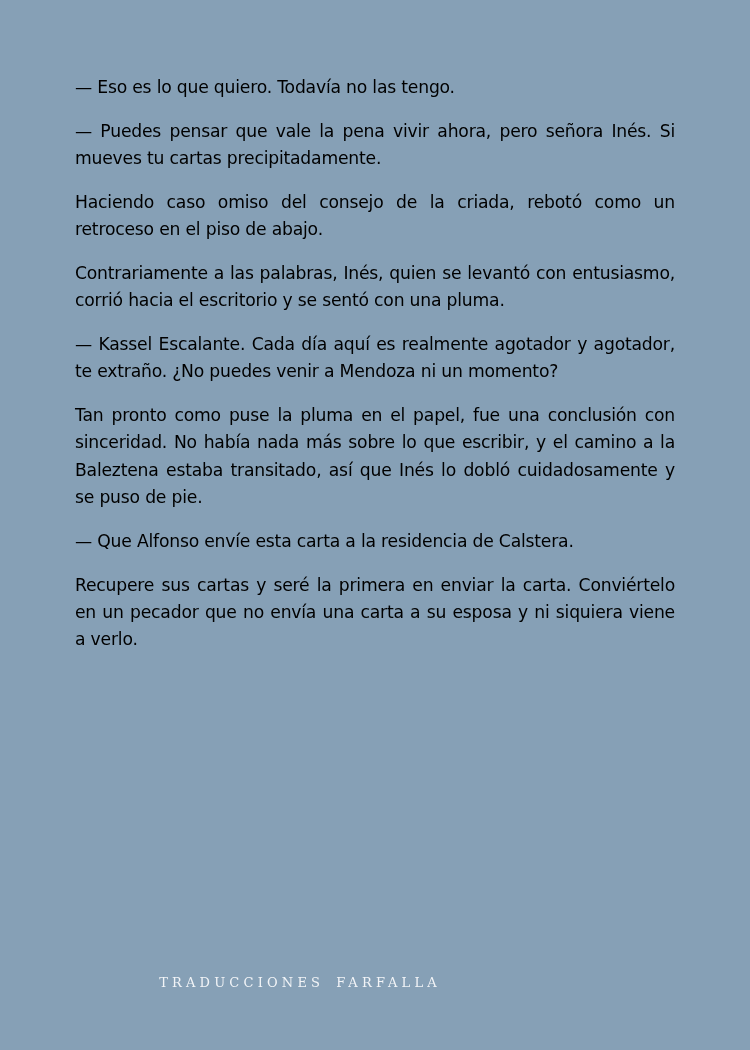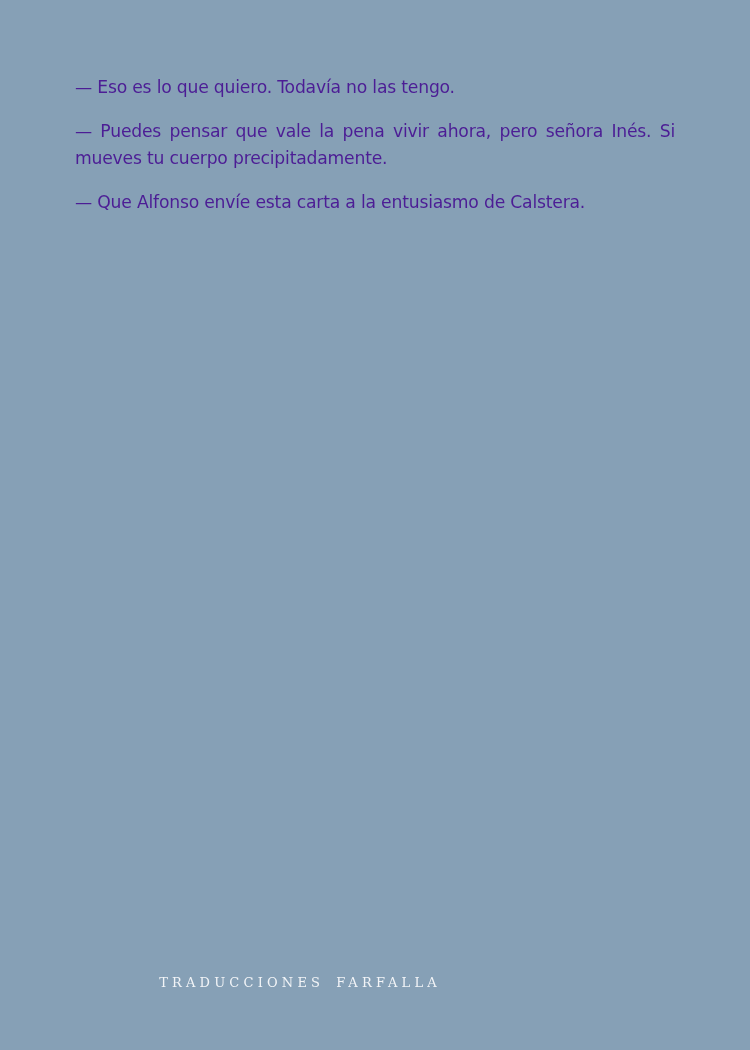--- a/index.html
+++ b/index.html
@@ -14,21 +14,21 @@
       position: relative;
     }
     .page {
       position: absolute;
       left: 75px;
       top: 74px;
       width: 600px;
       font-family: "DejaVu Sans", sans-serif;
       font-size: 17.2px;
       line-height: 27.3px;
-      color: #4c1d95;
+      color: #000000;
       letter-spacing: -0.2px;
     }
     .page p {
       margin: 0 0 16.5px 0;
       text-align: justify;
       text-align-last: left;
     }
     .footer {
       position: absolute;
       left: 0;
@@ -43,19 +43,24 @@
     .footer .gap {
       display: inline-block;
       width: 12px;
     }
   </style>
 </head>
 <body>
 
 <div class="page">
   <p>— Eso es lo que quiero. Todavía no las tengo.</p>
-  <p>— Puedes pensar que vale la pena vivir ahora, pero señora Inés. Si mueves tu cuerpo precipitadamente.</p>
-  <p>— Que Alfonso envíe esta carta a la entusiasmo de Calstera.</p>
+  <p>— Puedes pensar que vale la pena vivir ahora, pero señora Inés. Si mueves tu cartas precipitadamente.</p>
+  <p>Haciendo caso omiso del consejo de la criada, rebotó como un retroceso en el piso de abajo.</p>
+  <p>Contrariamente a las palabras, Inés, quien se levantó con entusiasmo, corrió hacia el escritorio y se sentó con una pluma.</p>
+  <p>— Kassel Escalante. Cada día aquí es realmente agotador y agotador, te extraño. ¿No puedes venir a Mendoza ni un momento?</p>
+  <p>Tan pronto como puse la pluma en el papel, fue una conclusión con sinceridad. No había nada más sobre lo que escribir, y el camino a la Baleztena estaba transitado, así que Inés lo dobló cuidadosamente y se puso de pie.</p>
+  <p>— Que Alfonso envíe esta carta a la residencia de Calstera.</p>
+  <p>Recupere sus cartas y seré la primera en enviar la carta. Conviértelo en un pecador que no envía una carta a su esposa y ni siquiera viene a verlo.</p>
 </div>
 
 <div class="footer">
   <span>TRADUCCIONES</span><span class="gap"></span><span>FARFALLA</span>
 </div>
 
 </body></html>

